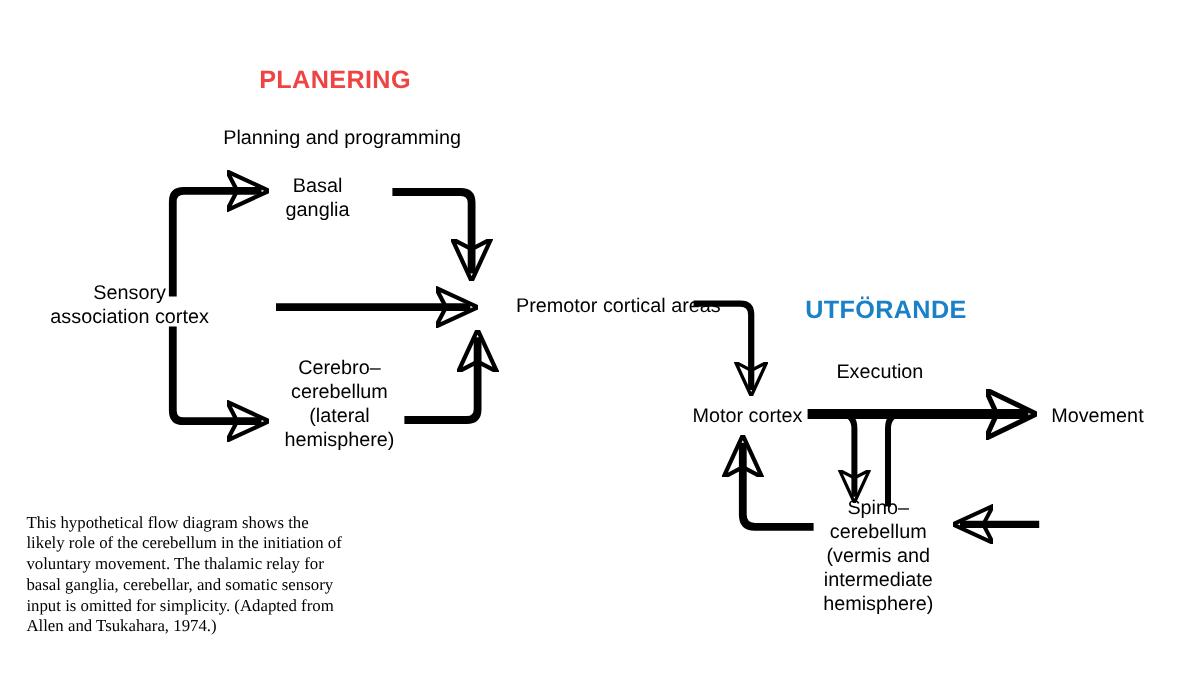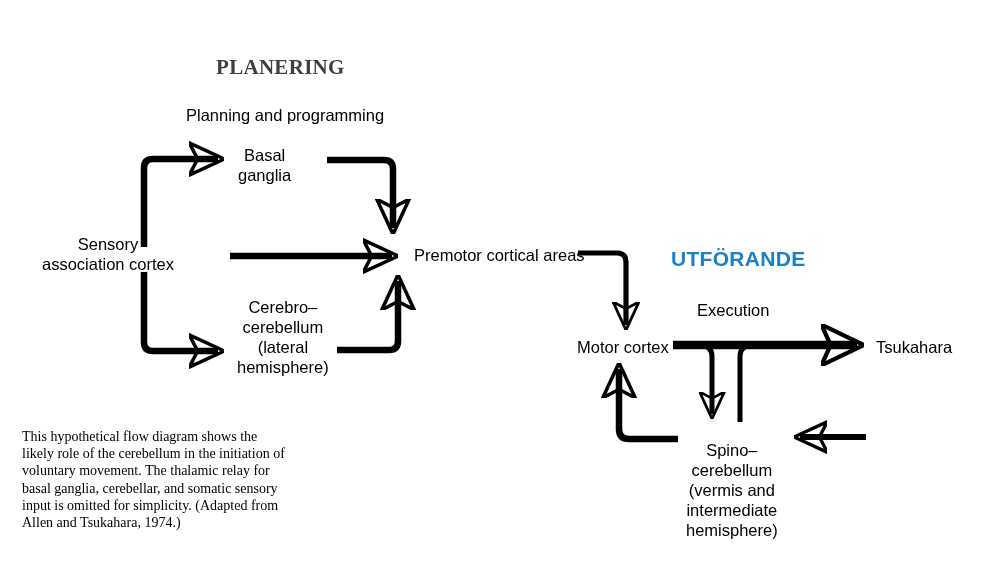--- a/index.html
+++ b/index.html
@@ -22,42 +22,42 @@
   .abs { position: absolute; }
 
   
   .section-heading {
     font-family: "Liberation Sans", sans-serif;
     font-weight: bold;
     font-size: 21px;
     letter-spacing: 0.3px;
     white-space: nowrap;
   }
-  #heading-planering { left: 216px; top: 55px; color: #404040; font-family: Liberation Serif, serif; }
+  #heading-planering { left: 216px; top: 55px; color: #ef4444; }
   #heading-utforande { left: 671px; top: 247px; color: #1a80c8; }
 
   
   .node-label {
     font-family: "Liberation Sans", sans-serif;
     font-size: 16.5px;
     color: #000000;
     line-height: 20px;
     white-space: pre-line;
   }
   .node-left   { text-align: center; }
 
   #lbl-planning        { left: 186px; top: 105px; }
   #lbl-basal           { left: 238px; top: 145px; }
   #lbl-sensory         { left: 23px;  top: 234px; width: 170px; }
   #lbl-cerebro         { left: 237px; top: 297px; }
-  #lbl-premotor        { left: 414px; top: 245px; }
+  #lbl-premotor        { left: 430px; top: 245px; }
   #lbl-execution       { left: 697px; top: 300px; }
   #lbl-motor-cortex    { left: 577px; top: 337px; }
   #lbl-movement        { left: 876px; top: 337px; }
-  #lbl-spino           { left: 686px; top: 440px; }
+  #lbl-spino           { left: 686px; top: 413px; }
   #lbl-feedback        { left: 877px; top: 418px; }
 
   
   #wires {
     left: 0; top: 0;
     width: 987px; height: 562px;
     pointer-events: none;
   }
   #wires path, #wires line { fill: none; stroke: #000000; }
 
@@ -139,21 +139,21 @@
 cerebellum
 (lateral
 hemisphere)</div>
 
   <div class="abs node-label node-left" id="lbl-premotor">Premotor cortical areas</div>
 
   <div class="abs node-label node-left" id="lbl-execution">Execution</div>
 
   <div class="abs node-label node-left" id="lbl-motor-cortex">Motor cortex</div>
 
-  <div class="abs node-label node-left" id="lbl-movement">Tsukahara</div>
+  <div class="abs node-label node-left" id="lbl-movement">Movement</div>
 
   <div class="abs node-label node-left" id="lbl-spino">Spino–
 cerebellum
 (vermis and
 intermediate
 hemisphere)</div>
 
 
   <div class="abs" id="caption">
     <div id="caption-body">This hypothetical flow diagram shows the likely role of the cerebellum in the initiation of voluntary movement. The thalamic relay for basal ganglia, cerebellar, and somatic sensory input is omitted for simplicity. (Adapted from Allen and Tsukahara, 1974.)</div>

